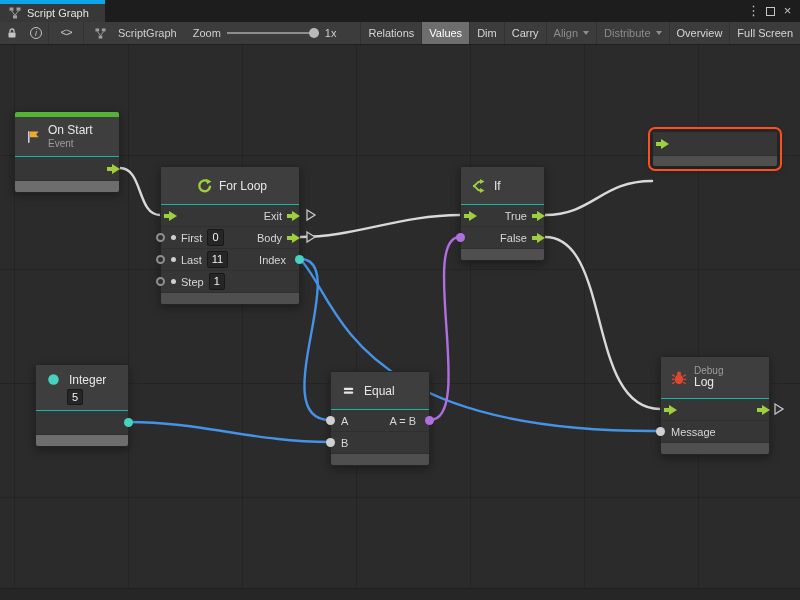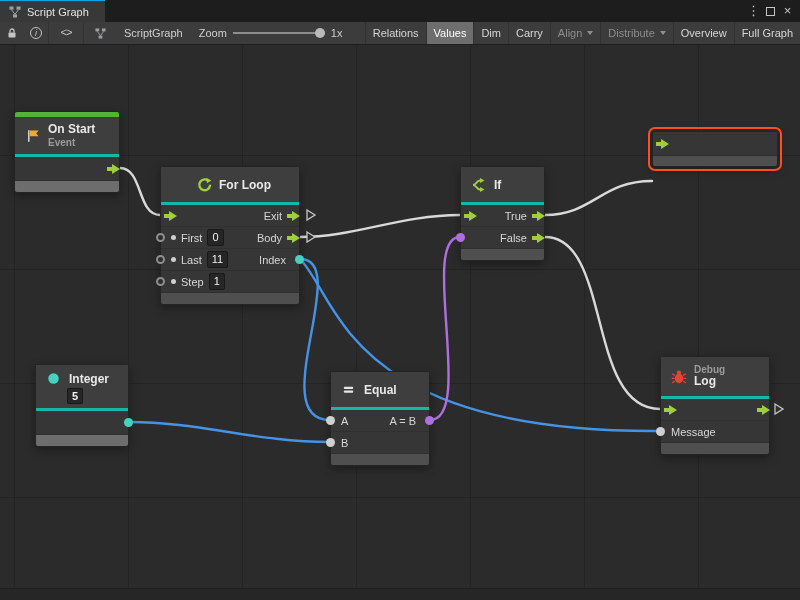--- a/index.html
+++ b/index.html
@@ -7,32 +7,32 @@
     --wire-blue:#4593e6; --wire-purple:#b06fe0; --wire-white:#d9d9d9;
     --selection-orange:#ff4e1f; --flag-orange:#f0a832; --bug-red:#e0472e;
   }
   *{box-sizing:border-box;}
   html,body{margin:0;padding:0;}
   body{width:800px;height:600px;background:#1d1d1d;font-family:"Liberation Sans",sans-serif;overflow:hidden;}
   #app{position:relative;width:800px;height:600px;}
 
   
   #tabbar{position:absolute;top:0;left:0;right:0;height:22px;background:#1d1d1d;display:flex;align-items:stretch;}
-  .tab{display:flex;align-items:center;gap:6px;padding:0 16px 0 8px;background:#383838;border-top:1px solid #0ea5e9;color:#e3e3e3;font-size:11px;}
+  .tab{display:flex;align-items:center;gap:6px;padding:0 16px 0 8px;background:#383838;border-top:4px solid #0ea5e9;color:#e3e3e3;font-size:11px;}
   .winbtns{margin-left:auto;display:flex;align-items:center;padding-right:4px;color:#c5c5c5;}
   .winbtn{width:17px;text-align:center;font-size:13px;line-height:22px;cursor:default;}
   .maxbox{width:9px;height:9px;border:1.5px solid #c5c5c5;margin:0 4px;}
 
   
   #toolbar{position:absolute;top:22px;left:0;right:0;height:23px;background:#3c3c3c;border-bottom:1px solid #1f1f1f;display:flex;align-items:center;font-size:11px;color:#cfcfcf;}
   .icon-btn{width:24px;height:100%;display:flex;align-items:center;justify-content:center;}
   .tsep{width:1px;height:100%;background:#333;}
   .infocircle{width:12px;height:12px;border:1px solid #c4c4c4;border-radius:50%;font-size:9px;line-height:10px;text-align:center;color:#c4c4c4;font-style:italic;}
   .codeglyph{font-family:"Liberation Mono",monospace;font-size:11px;color:#c4c4c4;letter-spacing:-1px;}
-  .graphname{display:flex;align-items:center;gap:18px;padding:0 10px;color:#cfcfcf;}
+  .graphname{display:flex;align-items:center;gap:12px;padding:0 10px;color:#cfcfcf;}
   .zoomwrap{display:flex;align-items:center;gap:6px;padding:0 6px;}
   .slider{position:relative;width:92px;height:12px;}
   .slider .track{position:absolute;left:0;right:0;top:5px;height:2px;background:#8d8d8d;}
   .slider .knob{position:absolute;left:82px;top:1px;width:10px;height:10px;border-radius:50%;background:#b9b9b9;}
   .btngroup{margin-left:auto;display:flex;height:100%;align-items:stretch;text-align:right;}
   .tbtn{display:flex;align-items:center;padding:0 7px;border-left:1px solid #323232;color:#d6d6d6;cursor:default;white-space:nowrap;}
   .tbtn.active{background:#6e6e6e;color:#fff;}
   .tbtn.disabled{color:#8c8c8c;}
   .caret{width:0;height:0;border-left:3.5px solid transparent;border-right:3.5px solid transparent;border-top:4px solid #8f8f8f;margin-left:5px;}
 
@@ -47,21 +47,21 @@
   .wire-blue{stroke:var(--wire-blue);}
   .wire-purple{stroke:var(--wire-purple);}
   .flowtri{fill:#2f2f2f;stroke:#c8c8c8;stroke-width:1.3;}
   #bottom-edge{position:absolute;left:0;right:0;bottom:0;height:12px;background:#262626;border-top:1px solid #202020;z-index:0;}
 
   
   .node{position:absolute;z-index:2;background:#373737;border:1px solid #242424;border-radius:3px;
         box-shadow:0 3px 8px rgba(0,0,0,.35);font-size:11px;color:#d8d8d8;}
   .node.selected{outline:2px solid var(--selection-orange);outline-offset:2px;}
   .accent{height:5px;background:var(--event-green);border-radius:2px 2px 0 0;}
-  .nhead{display:flex;align-items:center;gap:7px;padding:0 9px;background:#3e3e3e;border-bottom:3px solid #14b8a6;font-weight:bold;}
+  .nhead{display:flex;align-items:center;gap:7px;padding:0 9px;background:#3e3e3e;border-bottom:1px solid #14b8a6;}
   .nhead.col{flex-direction:column;align-items:flex-start;justify-content:center;gap:3px;}
   .hline{display:flex;align-items:center;gap:7px;}
   .hcol{display:flex;flex-direction:column;justify-content:center;line-height:1.15;}
   .ttl{font-size:12px;color:#e8e8e8;}
   .sub{font-size:10px;color:#9c9c9c;}
   .nrow{position:relative;height:22px;border-bottom:1px solid #303030;display:flex;align-items:center;background:#363636;}
   .nfoot{height:11px;background:#4f4f4f;border-radius:0 0 2px 2px;}
   .nfoot.light{background:#6d6d6d;}
   .ic{width:17px;height:17px;flex:none;display:flex;align-items:center;justify-content:center;}
 
@@ -147,21 +147,21 @@
       <span class="tbtn">Carry</span>
       <span class="tbtn disabled">
         <span>Align</span>
         <span class="caret"></span>
       </span>
       <span class="tbtn disabled">
         <span>Distribute</span>
         <span class="caret"></span>
       </span>
       <span class="tbtn">Overview</span>
-      <span class="tbtn">Full Graph</span>
+      <span class="tbtn">Full Screen</span>
     </div>
   </div>
 
   <div id="canvas">
 
     <svg id="wires">
       <path class="wire wire-white" d="M120,123 C143,123 137,170 160,170"></path>
       <path class="wire wire-white" d="M300,192 C355,192 400,170 460,170"></path>
       <path class="wire wire-white" d="M545,170 C593,170 601,136 652,136"></path>
       <path class="wire wire-white" d="M545,192 C612,192 586,364 660,364"></path>

